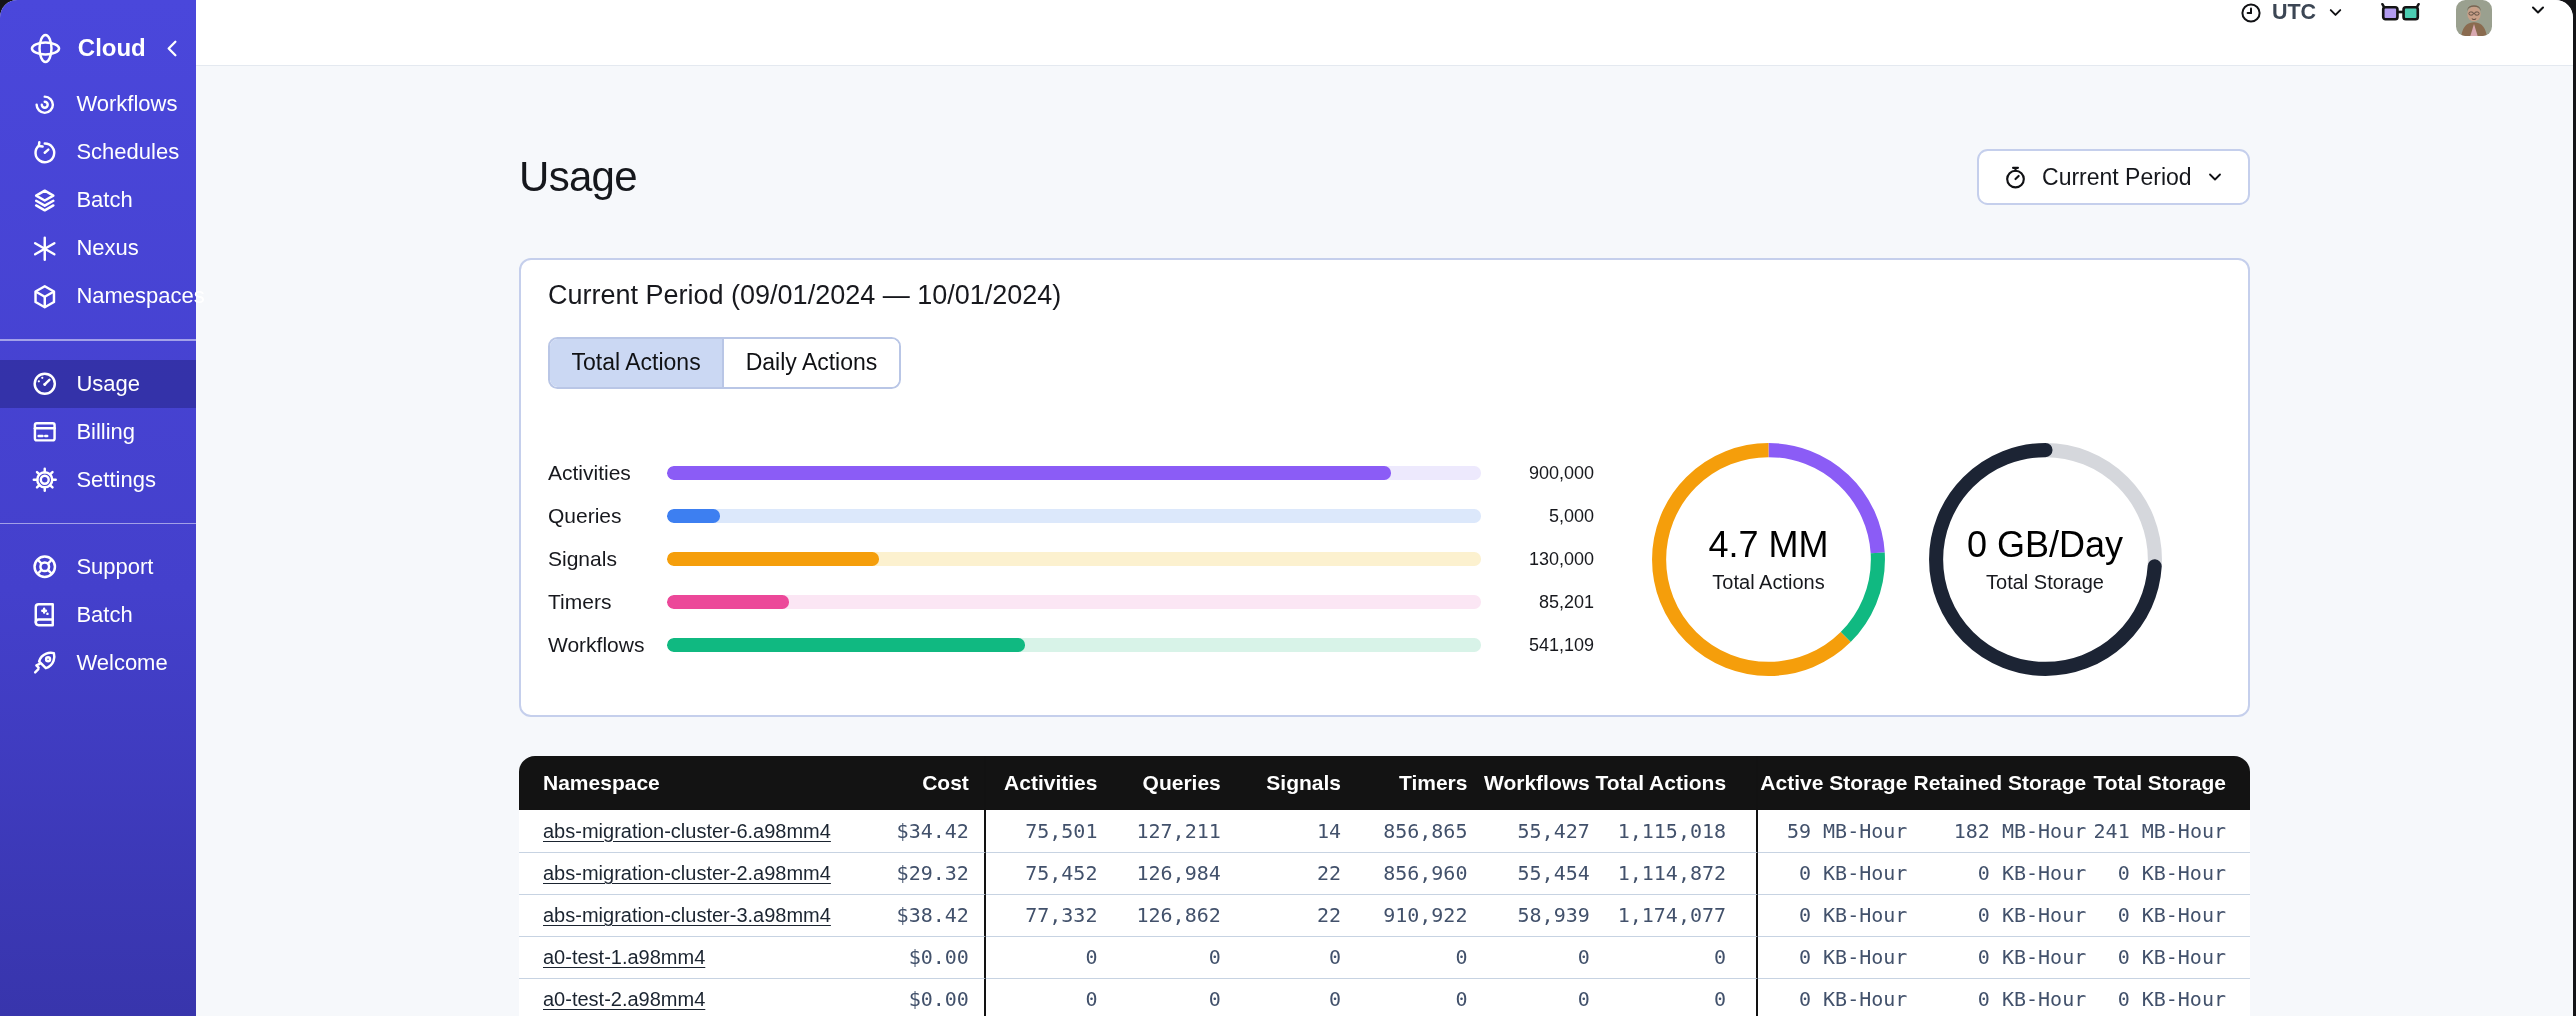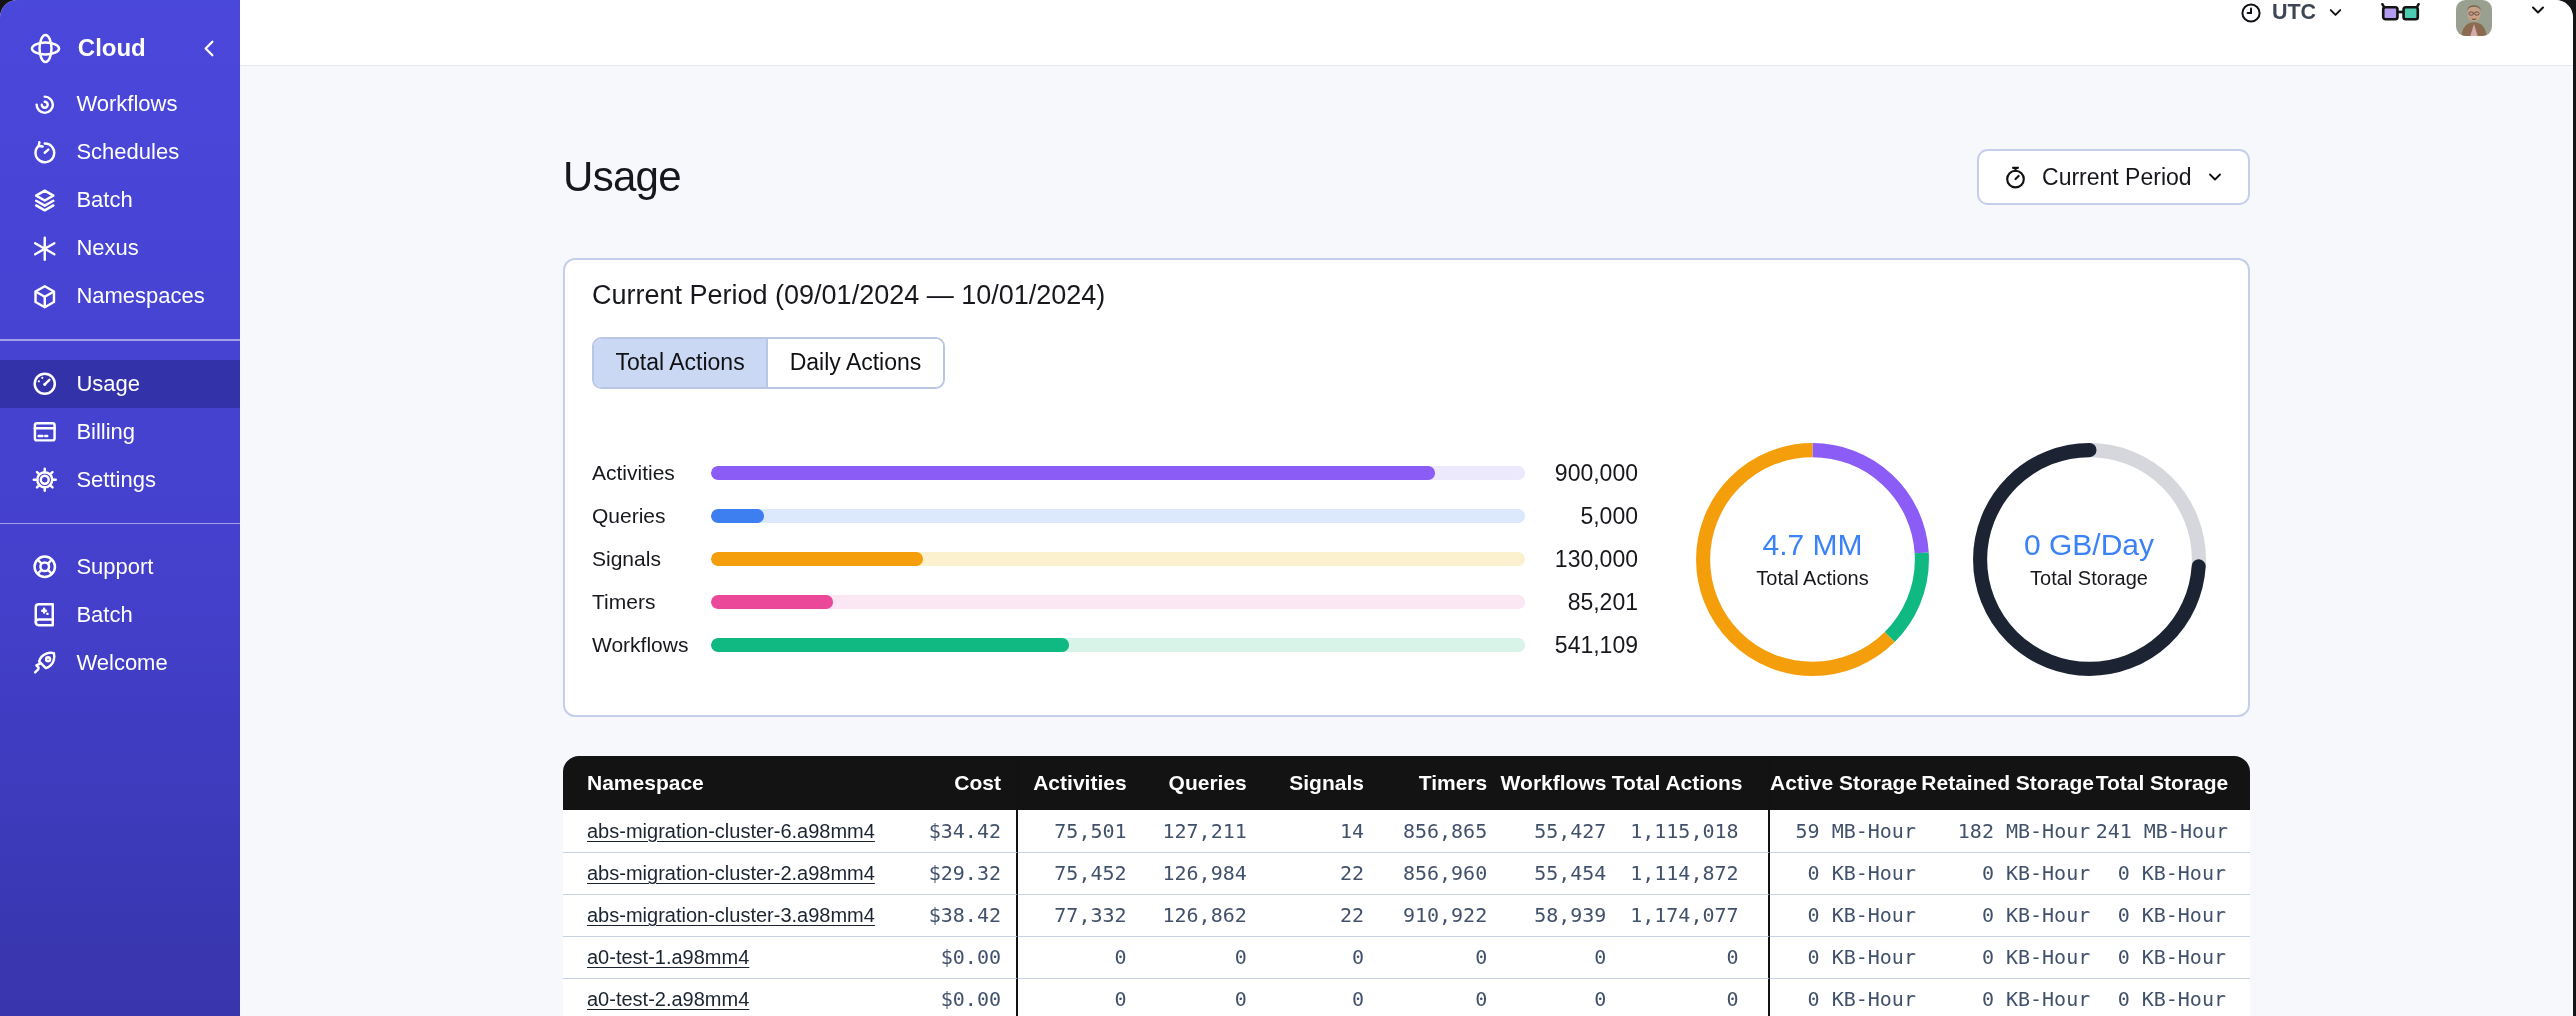--- a/index.html
+++ b/index.html
@@ -3,21 +3,21 @@
 <meta charset="utf-8">
 <style>
   * { margin:0; padding:0; box-sizing:border-box; }
   html,body { width:2576px; height:1016px; overflow:hidden; }
   body { background:#141417; font-family:"Liberation Sans","DejaVu Sans",sans-serif; }
 
   .window { position:relative; width:2573px; height:1016px; border-radius:17.4px 17.4px 0 0;
             overflow:hidden; display:flex; background:#F6F8FB; }
 
   
-  .sidebar { width:240px; flex:none; color:#fff; padding-top:20px;
+  .sidebar { width:196px; flex:none; color:#fff; padding-top:20px;
              background:linear-gradient(180deg,#4A47DB 0%,#4440CC 58%,#3835AC 100%);
              display:flex; flex-direction:column; }
   .side-header { display:flex; align-items:center; gap:14.8px; padding:10.7px 19px 14.8px 28px; }
   .side-header .logo-icon svg { width:35px; height:35px; display:block; }
   .side-header .label { font-size:24px; font-weight:600; }
   .collapse-btn { margin-left:auto; display:flex; }
   .collapse-btn svg { width:23px; height:23px; }
   .nav-item { display:flex; align-items:center; gap:17.4px; height:48px; padding:0 13.4px 0 29.5px;
               font-size:22px; cursor:pointer; }
   .nav-item .ic { width:29.5px; height:29.5px; flex:none; display:flex; }
@@ -54,27 +54,27 @@
          font-weight:500; color:#101114; background:#fff; cursor:pointer; }
   .tab.active { background:#CBD8F3; }
   .tab + .tab { border-left:2px solid #B9C6E6; }
 
   .chart-row { margin-top:47px; display:flex; align-items:center; }
   .bars { flex:1; max-width:1046px; }
   .bar-row { display:flex; align-items:center; height:43px; }
   .bar-label { width:119px; font-size:21px; color:#17181D; }
   .bar-track { flex:1; height:13.4px; border-radius:6.7px; position:relative; overflow:hidden; }
   .bar-fill  { position:absolute; left:0; top:0; bottom:0; border-radius:6.7px; }
-  .bar-value { width:113px; text-align:right; font-size:23px; color:#17181D; }
+  .bar-value { width:113px; text-align:right; font-size:18px; color:#17181D; }
   .donuts { display:flex; gap:29.5px; margin-left:51px; }
   .donut { position:relative; width:247px; height:247px; }
   .donut svg { position:absolute; inset:0; }
   .donut-center { position:absolute; inset:0; display:flex; flex-direction:column;
                   align-items:center; justify-content:center; text-align:center; }
-  .donut-value { font-size:30px; font-weight:500; color:#3b82f6; }
+  .donut-value { font-size:36px; font-weight:500; color:#000000; }
   .donut-sub { font-size:20px; color:#17181D; margin-top:5.4px; }
 
   
   .usage-table-wrap { margin-top:39px; border-radius:16px 16px 0 0; overflow:hidden; }
   table { width:100%; border-collapse:separate; border-spacing:0; table-layout:fixed; }
   thead th { background:#131313; color:#fff; height:54px; font-size:21px; font-weight:600;
              text-align:right; padding:0 5.4px 0 0; white-space:nowrap; overflow:hidden; }
   tbody td { background:#fff; height:42px; text-align:right; padding:0 5.4px 0 0;
              font-family:"DejaVu Sans Mono",monospace; font-size:20px; color:#42516B;
              white-space:nowrap; overflow:hidden; }

